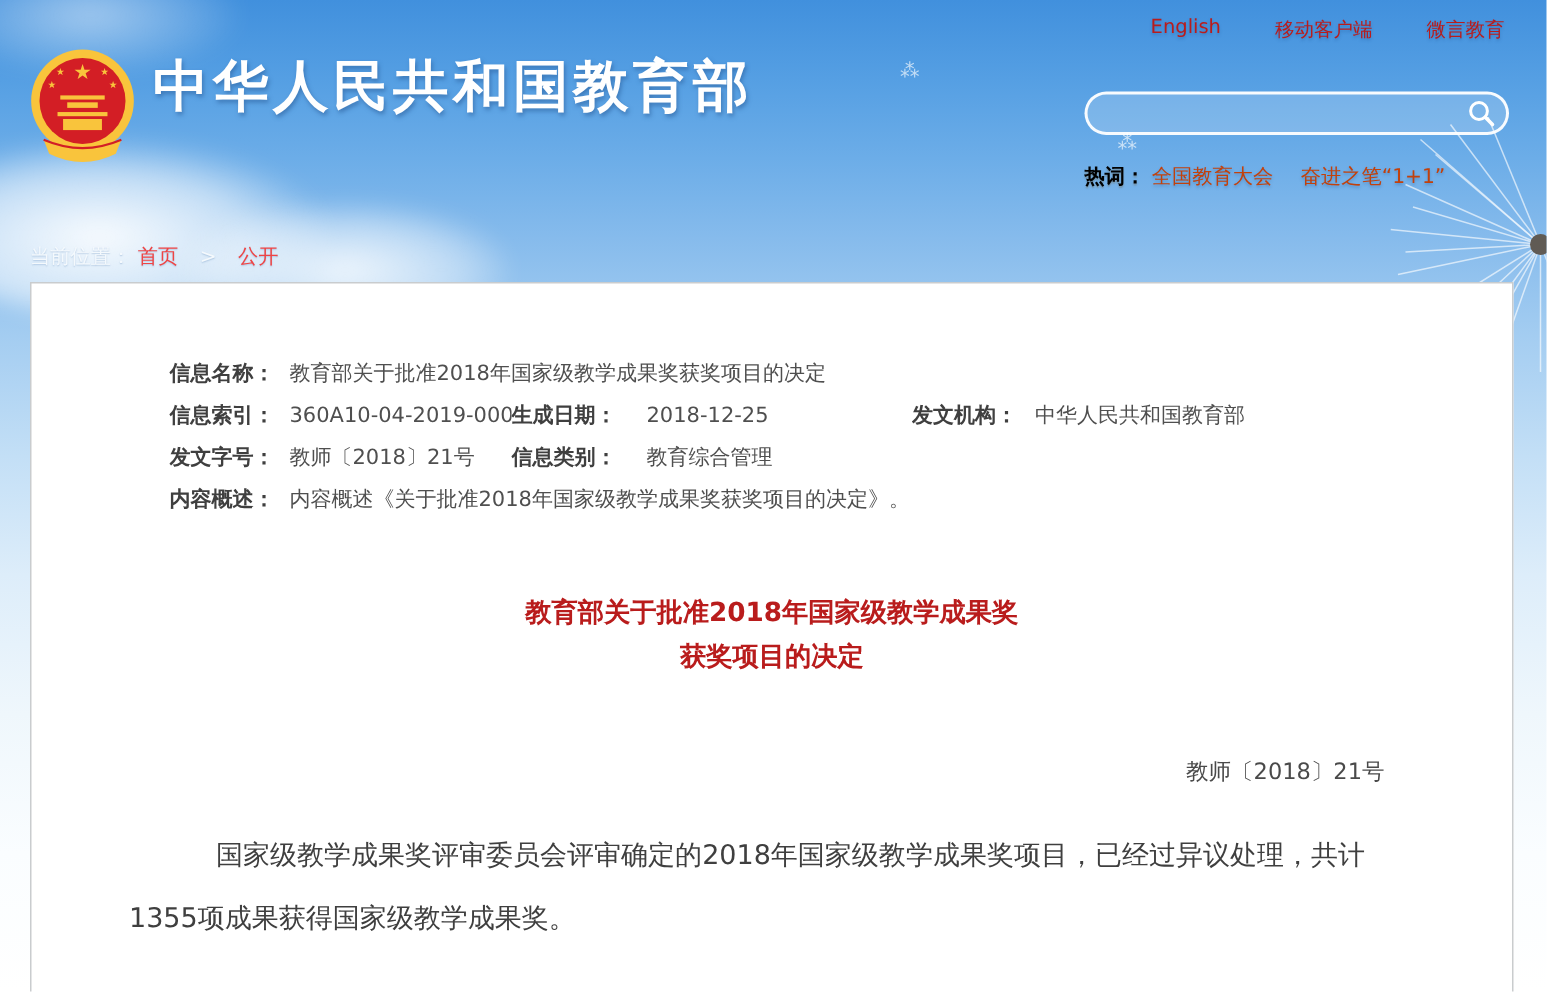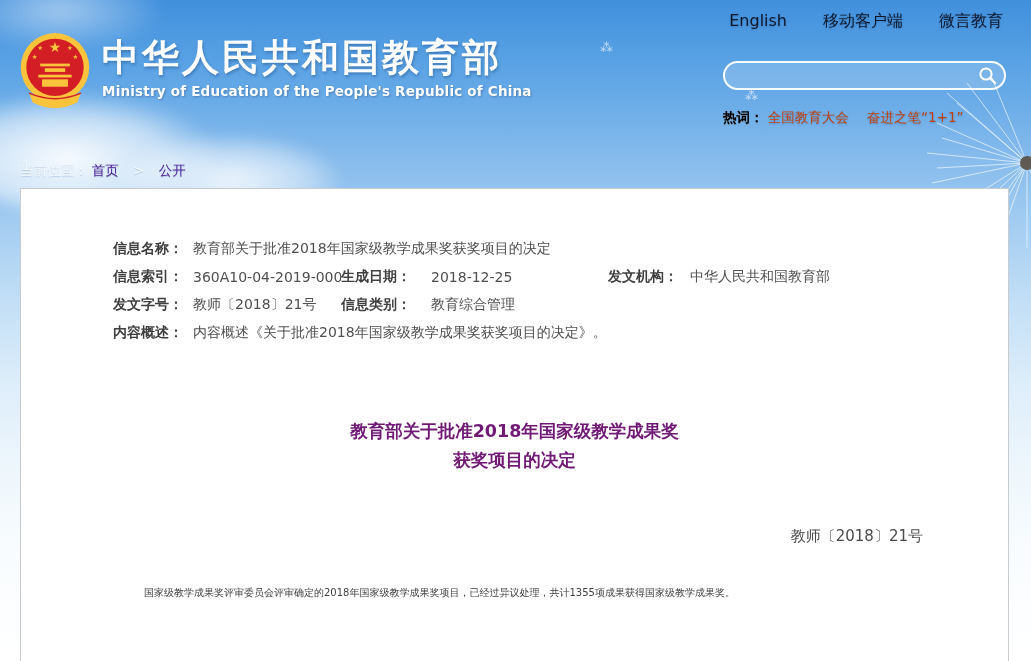--- a/index.html
+++ b/index.html
@@ -19,21 +19,21 @@
     background:radial-gradient(ellipse at 45% 55%, rgba(255,255,255,.95) 0%, rgba(255,255,255,.55) 45%, rgba(255,255,255,0) 72%); }
   .cloud.c2 { left:120px; top:135px; width:220px; height:90px;
     background:radial-gradient(ellipse at 50% 50%, rgba(255,255,255,.85) 0%, rgba(255,255,255,.4) 50%, rgba(255,255,255,0) 75%); }
   .cloud.c3 { left:-40px; top:-30px; width:200px; height:80px;
     background:radial-gradient(ellipse at 50% 50%, rgba(255,255,255,.5) 0%, rgba(255,255,255,0) 75%); }
   .dandelion { position:absolute; right:-46px; top:78px; opacity:.85; pointer-events:none; }
   .seed { position:absolute; color:rgba(255,255,255,.65); font-size:13px; pointer-events:none; }
 
   
   .top-links { position:absolute; top:11px; right:28px; display:flex; gap:36px; }
-  .top-links a { color:#0f172a; font-size:16px; text-decoration:none; cursor:pointer;
+  .top-links a { color:#b91c1c; font-size:13px; text-decoration:none; cursor:pointer;
     text-shadow:0 1px 2px rgba(30,80,140,.35); }
 
   .brand { position:absolute; left:18px; top:28px; display:flex; align-items:flex-start; }
   .emblem { width:74px; height:86px; margin-right:10px; }
   .brand-text { padding-top:10px; }
   .site-title { color:#ffffff; font-size:37px; font-weight:bold; letter-spacing:3px;
     text-shadow:1px 2px 3px rgba(40,90,150,.55); line-height:1.1; }
   .site-subtitle { color:#ffffff; font-size:13.5px; font-weight:bold; margin-top:4px; letter-spacing:.2px;
     text-shadow:1px 1px 2px rgba(60,100,150,.6); }
 
@@ -45,38 +45,38 @@
   .search-btn { width:34px; height:100%; border:none; background:transparent; cursor:pointer;
     display:flex; align-items:center; justify-content:center; }
 
   .hotwords { position:absolute; left:723px; top:109px; font-size:13.5px; white-space:nowrap; }
   .hotwords .hw-label { color:#000000; font-weight:bold; text-shadow:0 1px 1px rgba(120,70,0,.25); }
   .hotwords a { color:#c2410c; text-decoration:none; margin-right:14px; cursor:pointer;
     text-shadow:0 1px 2px rgba(30,80,140,.35); }
 
   .breadcrumb { position:absolute; left:20px; top:162px; font-size:13.5px; color:#f4f9fd;
     text-shadow:0 1px 1px rgba(60,110,170,.3); }
-  .breadcrumb a { color:#4c1d95; text-decoration:none; cursor:pointer; }
+  .breadcrumb a { color:#ef4444; text-decoration:none; cursor:pointer; }
   .breadcrumb .sep { margin:0 10px; }
 
   
   .panel { position:absolute; left:20px; top:188px; width:989px; height:500px;
     background:#ffffff; border:1px solid #c9ccce; }
 
   table.meta { border-collapse:collapse; margin:46px 0 0 92px; table-layout:fixed; width:860px; }
   table.meta td { font-size:14px; color:#4f4f4f; height:28px; vertical-align:middle;
     white-space:nowrap; overflow:hidden;margin-left:32px; }
   table.meta td.lbl { font-weight:bold; color:#3f3f3f; }
   col.w-l1{width:80px;} col.w-v1{width:148px;} col.w-l2{width:90px;}
   col.w-v2{width:177px;} col.w-l3{width:82px;} col.w-v3{width:auto;}
 
-  .doc-title { margin-top:70px; text-align:center; font-size:17.5px; font-weight:bold;
-    color:#701a75; line-height:29px; }
+  .doc-title { margin-top:48px; text-align:center; font-size:17.5px; font-weight:bold;
+    color:#b91c1c; line-height:29px; }
   .doc-number { margin-top:52px; padding-right:85px; text-align:right; font-size:15px; color:#4a4a4a; }
-  .doc-body { margin:26px 98px 0 65px; font-size:10px; color:#3f3f3f;
+  .doc-body { margin:26px 98px 0 65px; font-size:18px; color:#3f3f3f;
     line-height:42px; text-indent:58px; text-align:justify; }
 </style>
 </head>
 <body>
 
 <div class="cloud c1"></div>
 <div class="cloud c2"></div>
 <div class="cloud c3"></div>
 
 <svg class="dandelion" width="150" height="170" viewBox="0 0 150 170">
@@ -120,21 +120,20 @@
     <text x="62" y="33" font-size="7" fill="#f9c43c" text-anchor="middle">★</text>
     <rect x="24" y="38" width="32" height="3" fill="#f9c43c"></rect>
     <rect x="29" y="43" width="22" height="4" fill="#f9c43c"></rect>
     <rect x="22" y="50" width="36" height="3" fill="#f9c43c"></rect>
     <rect x="26" y="55" width="28" height="8" fill="#f9c43c"></rect>
     <path d="M12 70 Q40 84 68 70 L64 80 Q40 92 16 80 Z" fill="#f9c43c"></path>
     <path d="M12 70 Q40 82 68 70" fill="none" stroke="#d31e25" stroke-width="1.5"></path>
   </svg>
   <div class="brand-text">
     <div class="site-title">中华人民共和国教育部</div>
-    <div class="site-subtitle">Ministry of Education of the People's Republic of China</div>
   </div>
 </div>
 
 <div class="search-pill">
   <input type="text" placeholder="" style="">
   <button class="search-btn">
     <svg width="19" height="19" viewBox="0 0 19 19">
       <circle cx="8" cy="8" r="5.6" fill="none" stroke="#ffffff" stroke-width="2"></circle>
       <line x1="12.2" y1="12.2" x2="17" y2="17" stroke="#ffffff" stroke-width="2.4" stroke-linecap="round"></line>
     </svg>

